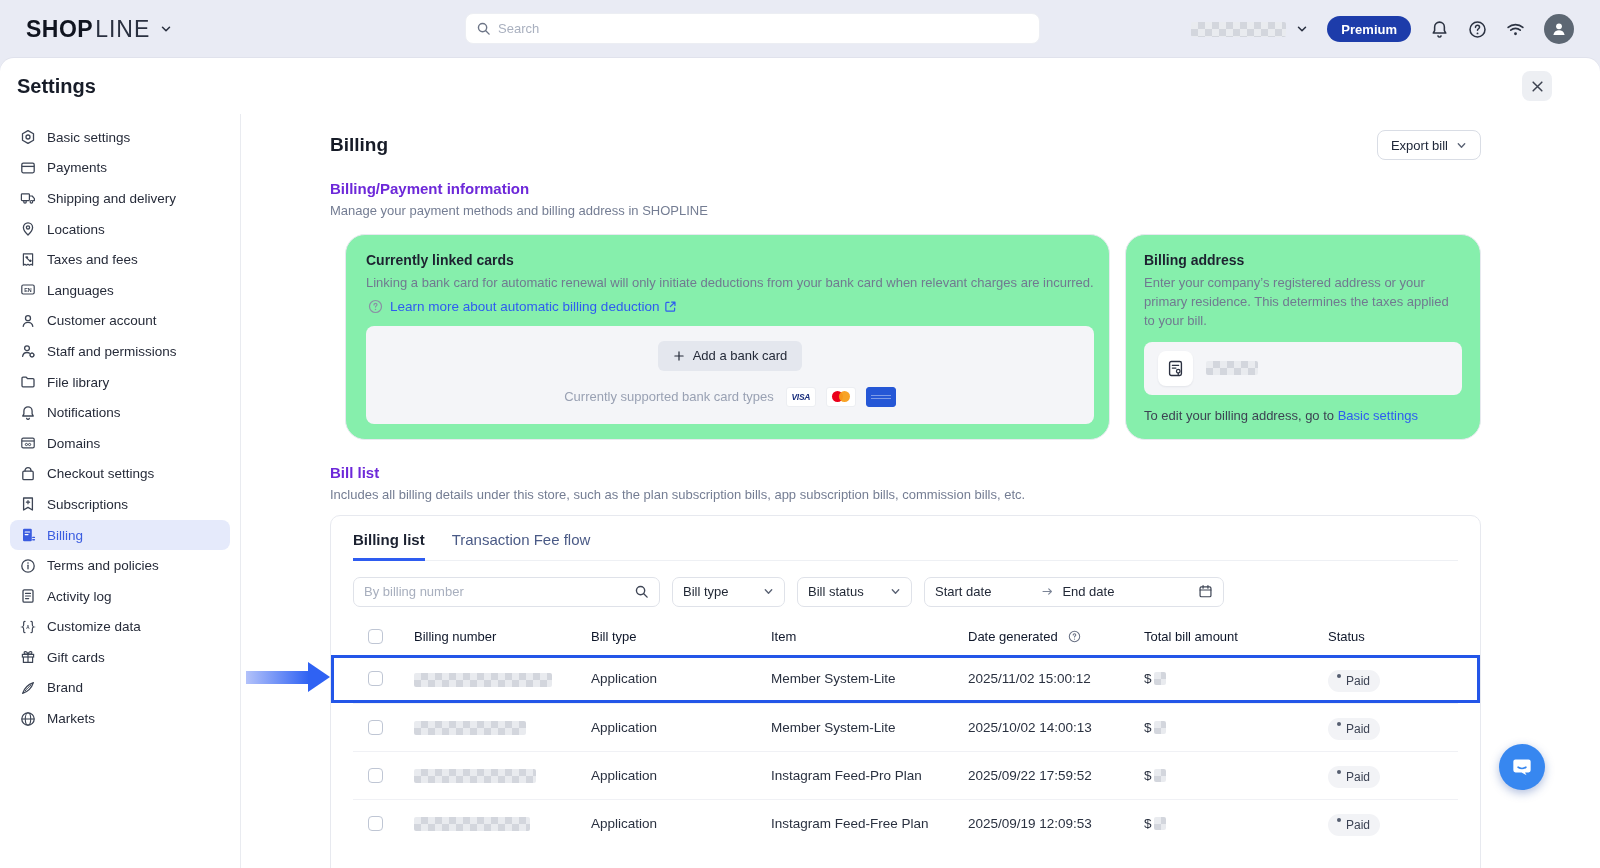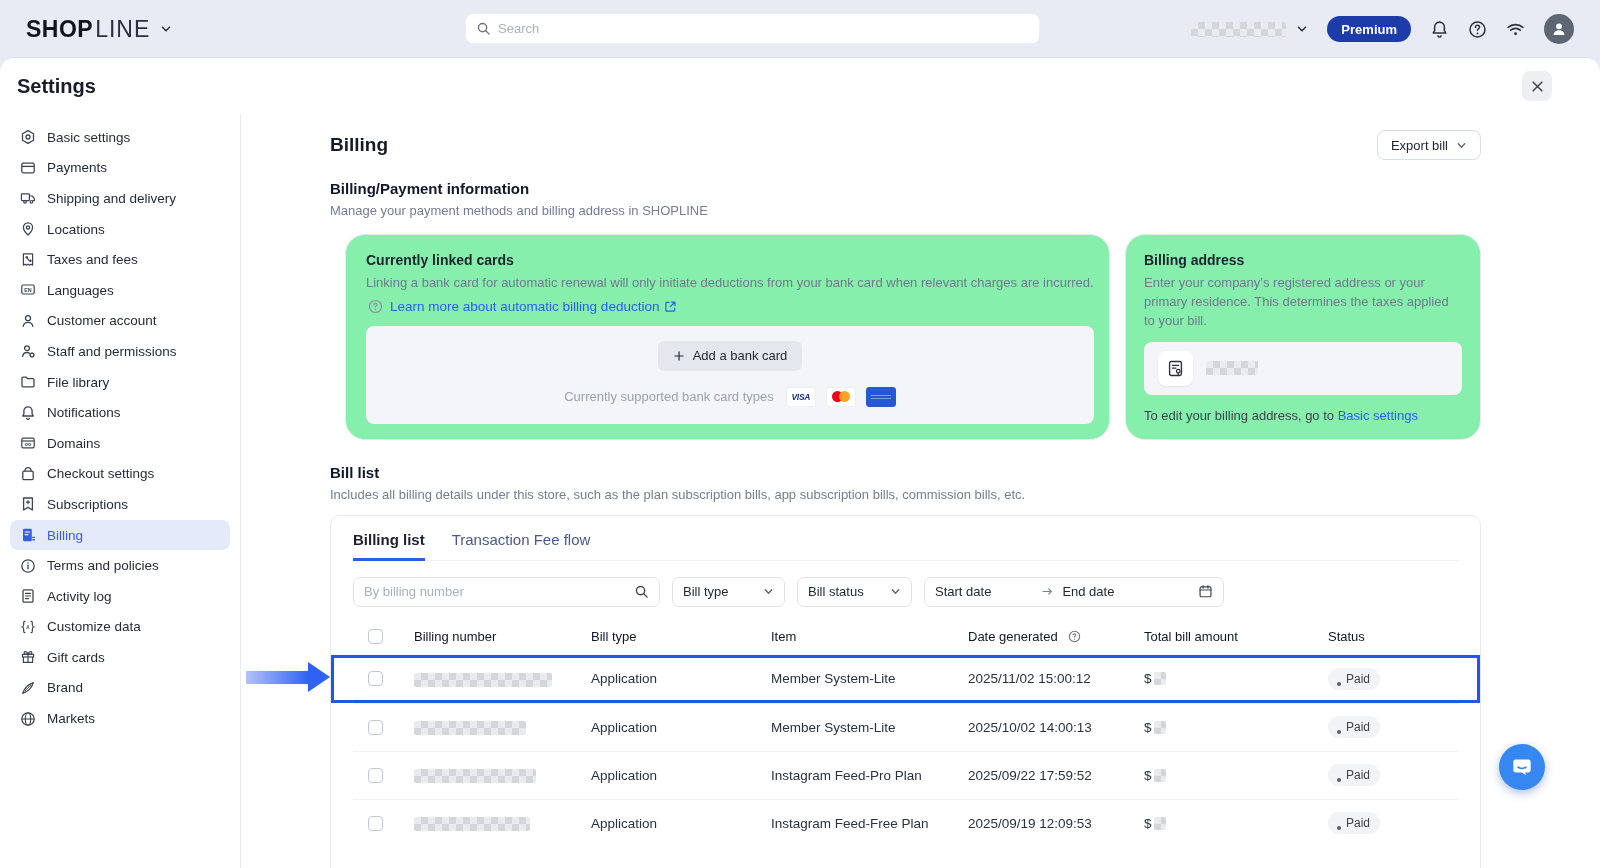--- a/index.html
+++ b/index.html
@@ -44,21 +44,21 @@
   .sitem.active { background:#e5eafb; color:#3a5ce0; font-weight:500; }
   .sitem.active .sicon { color:#3a5ce0; }
 
   
   .content { position:absolute; left:241px; top:56px; right:0; bottom:0; padding:16px 119px 0 89px; overflow:hidden; }
   .page-head { display:flex; align-items:center; margin-bottom:20px; }
   .page-title { font-size:19px; font-weight:700; color:#161b27; }
   .export-btn { margin-left:auto; height:30px; padding:0 13px; background:#fff; border:1px solid #d9dde5;
     border-radius:8px; font-size:13px; font-weight:500; color:#20283a; display:flex; align-items:center; gap:8px; cursor:pointer; font-family:inherit; }
 
-  .sec-title { font-size:15px; font-weight:700; color:#0f172a; }
+  .sec-title { font-size:15px; font-weight:700; color:#6d28d9; }
   .sec-sub { font-size:13px; color:#747d93; margin-top:6px; }
 
   .cards-row { display:flex; gap:15px; margin:16px 0 24px 15px; }
   .card { border:1px solid #e7e9ef; border-radius:20px; background:#86efac; }
   .card h3 { font-size:14px; font-weight:700; color:#1d2230; }
   .card .desc { font-size:13px; color:#707a90; margin-top:6px; line-height:1.45; }
   .card-linked { width:765px; padding:17px 15px 15px 20px; }
   .learn-row { display:flex; align-items:center; gap:7px; margin-top:6px; padding-left:2px; }
   .learn-link { font-size:13.5px; font-weight:500; color:#2e5cf0; cursor:pointer; display:flex; align-items:center; gap:5px; }
   .linked-panel { margin-top:12px; background:#f4f5f8; border-radius:8px; padding:15px 0 17px; text-align:center; }
@@ -104,21 +104,21 @@
   .f-dates .dcal { margin-left:auto; }
 
   .tgrid { display:grid; grid-template-columns:61px 177px 180px 197px 176px 184px 1fr; align-items:center; }
   .thead { height:36px; margin-top:12px; font-size:13px; font-weight:500; color:#0f172a; }
   .th-date { display:flex; align-items:center; gap:10px; }
   .trow { height:48px; font-size:13.5px; color:#2a3140; border-top:1px solid #f0f1f5; }
   .trow.hl { border:3px solid #2356e8; margin:0 -22px; padding:0 19px; }
   .cb { width:15px; height:15px; border:1.5px solid #bfc6d4; border-radius:4px; background:#fff; margin-left:15px; cursor:pointer; }
   .trow.hl .cb { margin-left:15px; }
   .amt { display:flex; align-items:center; gap:2px; }
-  .pill { display:inline-flex; align-items:flex-end; gap:5px; background:#f2f3f6; border-radius:11px; padding:4px 10px 4px 9px;
+  .pill { display:inline-flex; align-items:flex-start; gap:5px; background:#f2f3f6; border-radius:11px; padding:4px 10px 4px 9px;
     font-size:12px; color:#3c4354; }
   .pill::before { content:""; width:4px; height:4px; border-radius:50%; background:#555e70; }
 
   
   .pointer-arrow { position:absolute; left:246px; top:662px; width:84px; height:30px; display:flex; align-items:center; z-index:30; }
   .pointer-arrow .shaft { flex:1; height:13px; background:linear-gradient(90deg,#b3c2fa,#2f62f3); margin-right:-1px; }
   .pointer-arrow .head { width:0; height:0; border-top:15px solid transparent; border-bottom:15px solid transparent; border-left:22px solid #2f62f3; }
 
   
   .chat-fab { position:absolute; left:1499px; top:744px; width:46px; height:46px; border-radius:50%;

